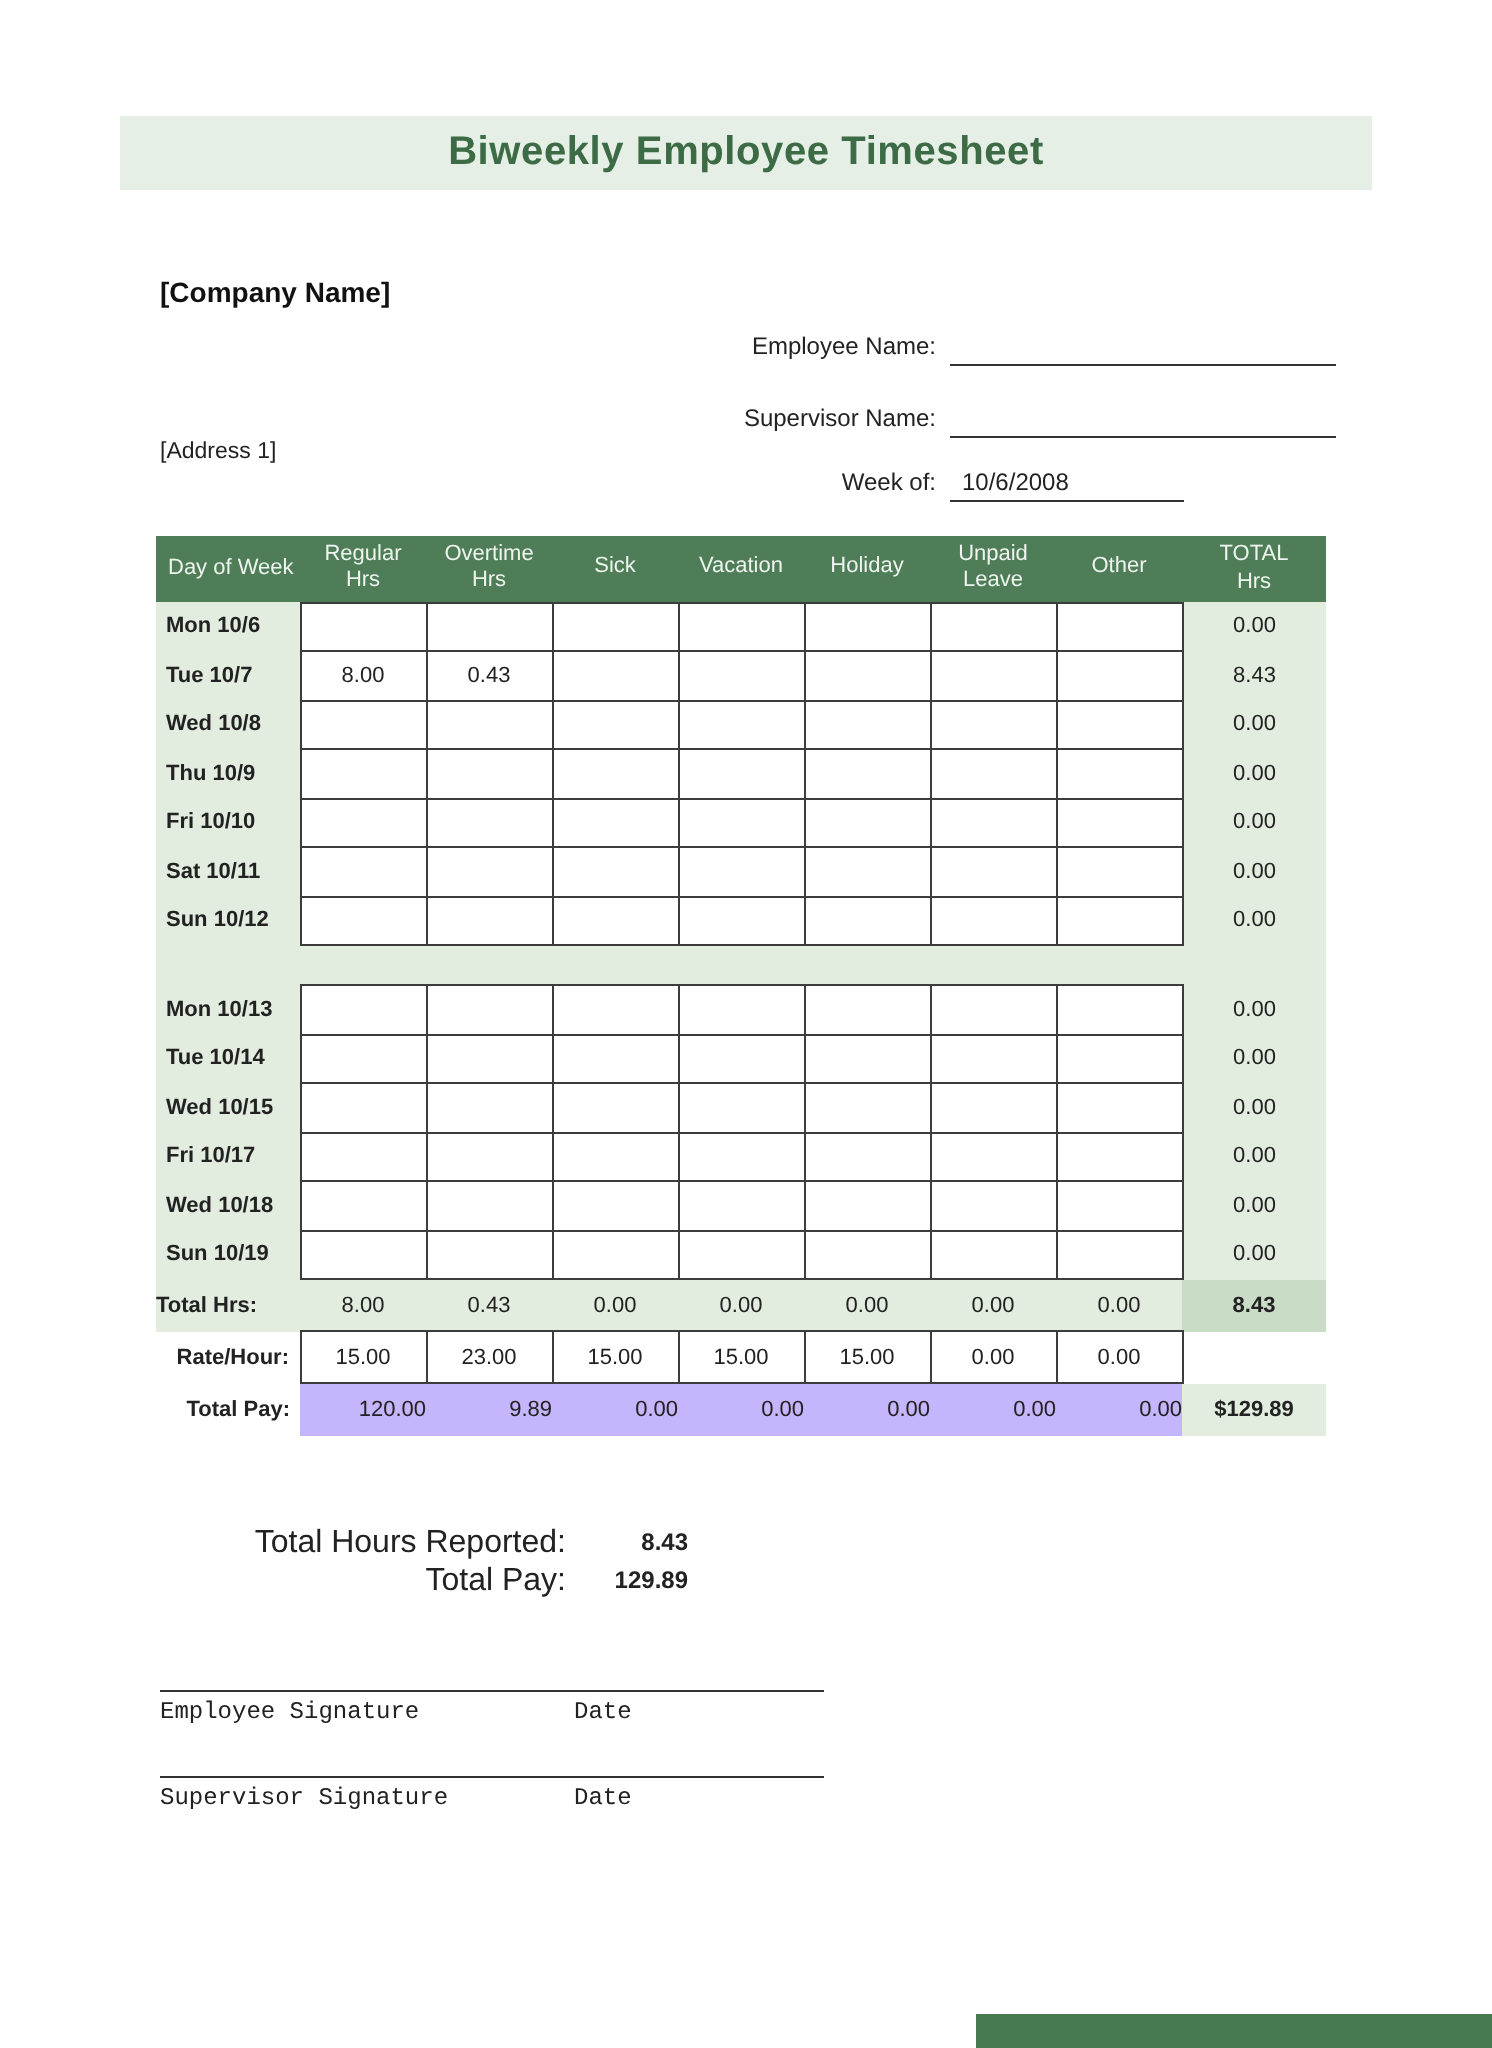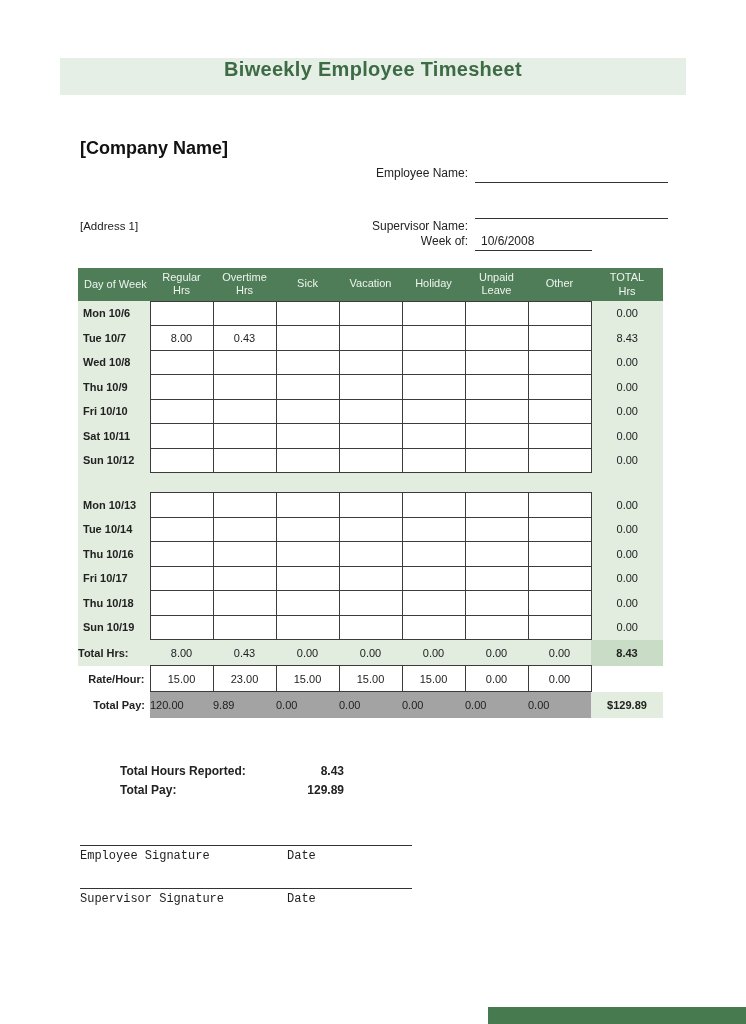--- a/index.html
+++ b/index.html
@@ -4,24 +4,24 @@
 <style>
   :root{
     --accent:#4e7d58; --lt:#e2ecdf; --band:#e6efe6; --hl:#c9dcc6;
     --title-text:#3c6b45; --ink:#222; --line:#3c3c3c; --footer:#477a4f;
   }
   *{margin:0;padding:0;box-sizing:border-box;}
   body{background:#fff;font-family:"Liberation Sans",sans-serif;color:var(--ink);}
   .page{position:relative;width:746px;height:1024px;background:#fff;overflow:hidden;margin:0 auto;}
 
   .title-band{position:absolute;left:60px;top:58px;width:626px;height:37px;
-    background:var(--band);display:flex;align-items:flex-start;justify-content:center;}
+    background:var(--band);display:flex;align-items:center;justify-content:center;}
   .title-band h1{font-size:20px;font-weight:bold;color:var(--title-text);letter-spacing:.3px;}
 
-  .company-name{position:absolute;left:80px;top:138px;font-size:18px;font-weight:bold;color:#111;}
+  .company-name{position:absolute;left:80px;top:138px;font-size:14px;font-weight:bold;color:#111;}
   .addr-block{position:absolute;left:80px;top:176px;font-size:11.5px;line-height:20px;white-space:pre;}
 
   .fld-label{position:absolute;font-size:12px;text-align:right;width:168px;left:300px;}
   .fld-line{position:absolute;border-bottom:1px solid #333;height:20px;left:475px;}
   .fld-value{position:absolute;font-size:12px;}
 
   .tbl-wrap{position:absolute;left:78px;top:268px;}
   table{border-collapse:collapse;table-layout:fixed;width:585px;font-size:11px;color:var(--ink);}
   thead th{background:var(--accent);color:#eef4ee;font-weight:normal;height:33px;
     white-space:pre-line;font-size:11px;line-height:1.25;vertical-align:middle;text-align:center;}
@@ -30,25 +30,25 @@
   td.day{background:var(--lt);font-weight:bold;padding-left:5px;text-align:left;}
   td.in{background:#fff;border:1px solid var(--line);text-align:center;}
   td.tot{background:var(--lt);text-align:center;}
   tr.spacer{height:20px;} td.spacer-cell{background:var(--lt);}
   tr.sum,tr.rate,tr.pay{height:26px;}
   td.sum-label{background:var(--lt);font-weight:bold;padding-right:5px;}
   td.sum-val{background:var(--lt);text-align:center;}
   td.grand{background:var(--hl);font-weight:bold;text-align:center;}
   td.rate-label,td.pay-label{background:#fff;font-weight:bold;text-align:right;padding-right:5px;}
   td.blank{background:#fff;}
-  td.pay-val{background:#a3a3a3;text-align:left;}
+  td.pay-val{background:#c4b5fd;text-align:right;}
   td.pay-total{background:var(--lt);font-weight:bold;text-align:center;}
 
-  .summary-labels{position:absolute;left:120px;top:762px;width:163px;text-align:left;
-    font-size:12px;font-weight:bold;line-height:19px;}
+  .summary-labels{position:absolute;left:120px;top:762px;width:163px;text-align:right;
+    font-size:16px;font-weight:normal;line-height:19px;}
   .summary-values{position:absolute;left:288px;top:762px;width:56px;text-align:right;
     font-size:12px;font-weight:bold;line-height:19px;}
 
   .sig-line{position:absolute;left:80px;width:332px;border-top:1px solid #333;}
   .sig-label{position:absolute;font-size:12px;font-family:Liberation Mono, monospace;}
   .footer-bar{position:absolute;left:488px;top:1007px;width:258px;height:17px;background:var(--footer);}
 </style>
 </head>
 <body>
 
@@ -62,21 +62,21 @@
   <div class="addr-block">
     <div>[Address 1]</div>
     <div>[Address 2]</div>
     <div>[City, State  ZIP]</div>
     <div>[Phone]</div>
   </div>
 
   <div class="fld-label" style="top:166px">Employee Name:</div>
   <div class="fld-line" style="top:163px;width:193px"><span></span></div>
 
-  <div class="fld-label" style="top:219px">Supervisor Name:</div>
+  <div class="fld-label" style="top:202px">Supervisor Name:</div>
   <div class="fld-line" style="top:199px;width:193px"><span></span></div>
 
   <div class="fld-label" style="top:234px">Week of:</div>
   <div class="fld-line" style="top:231px;width:117px"></div>
   <div class="fld-value" style="left:481px;top:234px">10/6/2008</div>
 
   <div class="tbl-wrap">
     <table>
       <colgroup>
         <col style="width:72px">
@@ -207,21 +207,21 @@
             <td class="in"></td>
             <td class="in"></td>
             <td class="in"></td>
             <td class="in"></td>
             <td class="in"></td>
             <td class="in"></td>
             <td class="in"></td>
             <td class="tot">0.00</td>
           </tr>
           <tr class="day-row">
-            <td class="day">Thu 10/16</td>
+            <td class="day">Wed 10/15</td>
             <td class="in"></td>
             <td class="in"></td>
             <td class="in"></td>
             <td class="in"></td>
             <td class="in"></td>
             <td class="in"></td>
             <td class="in"></td>
             <td class="tot">0.00</td>
           </tr>
           <tr class="day-row">
@@ -229,21 +229,21 @@
             <td class="in"></td>
             <td class="in"></td>
             <td class="in"></td>
             <td class="in"></td>
             <td class="in"></td>
             <td class="in"></td>
             <td class="in"></td>
             <td class="tot">0.00</td>
           </tr>
           <tr class="day-row">
-            <td class="day">Thu 10/18</td>
+            <td class="day">Wed 10/18</td>
             <td class="in"></td>
             <td class="in"></td>
             <td class="in"></td>
             <td class="in"></td>
             <td class="in"></td>
             <td class="in"></td>
             <td class="in"></td>
             <td class="tot">0.00</td>
           </tr>
           <tr class="day-row">

